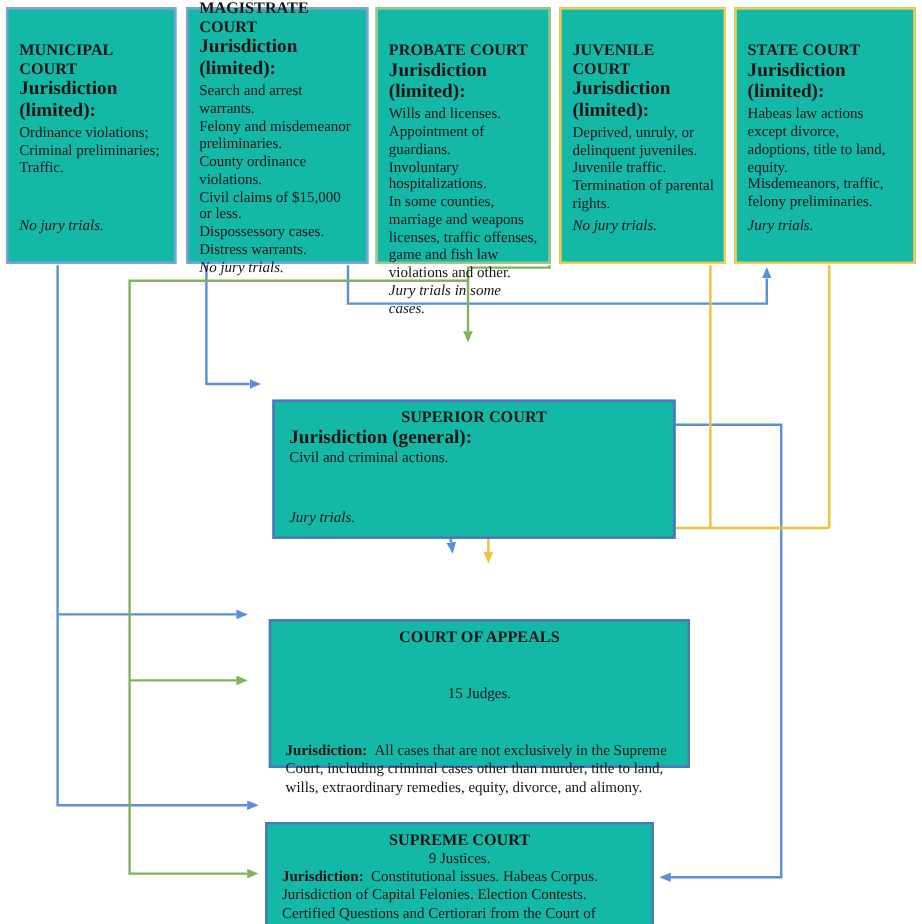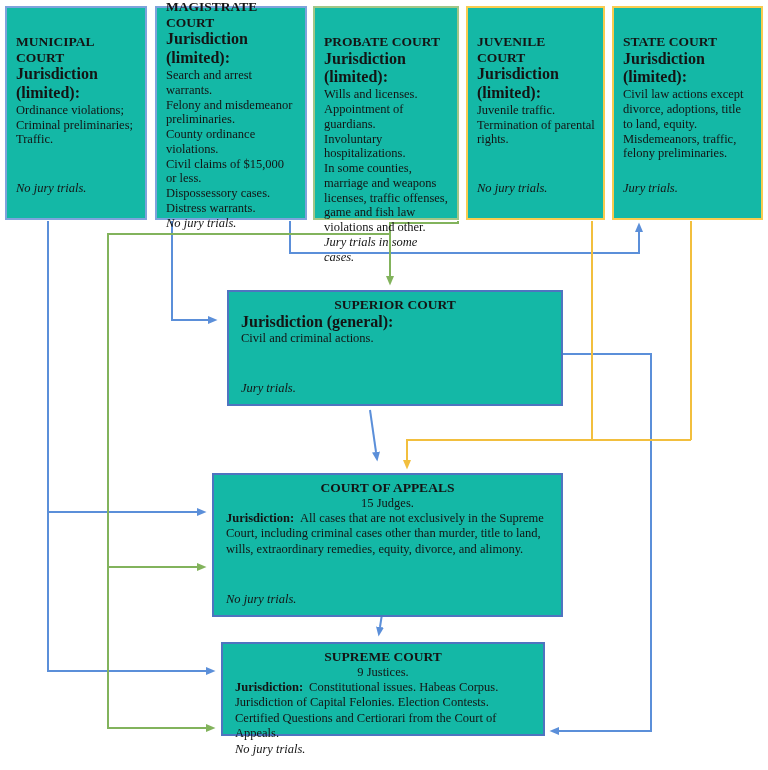--- a/index.html
+++ b/index.html
@@ -13,21 +13,21 @@
   }
   .box.blue-light{border-color:#7ea3dc;}
   .box.green{border-color:#a2c687;}
   .box.gold{border-color:#f8cc4f;}
   .box.blue-mid{border-color:#4f74c0;}
   .top{top:6px;height:214px;padding:26px 8px 22px 9px;display:flex;flex-direction:column;}
   .btitle{font-weight:bold;font-size:13.5px;line-height:1.15;}
   .jlabel{font-weight:bold;font-size:16px;line-height:1.18;}
   .line{font-size:12.5px;line-height:1.18;}
   .jury{font-style:italic;font-size:12.5px;margin-top:auto;}
-  .mid{display:flex;flex-direction:column;padding:5px 12px 8px 12px;}
+  .mid{display:flex;flex-direction:column;padding:5px 12px 8px 12px;margin-top:43px;}
   .mid .btitle{text-align:center;font-size:13.5px;}
   .subtitle{text-align:center;font-size:12.5px;line-height:1.2;font-family:Liberation Serif, serif;}
   .jpara{font-size:12.5px;line-height:1.24;}
   .jpara b{margin-right:6px;}
   .mid .jury{margin-top:auto;}
   svg.wires{position:absolute;left:0;top:0;z-index:1;}
 </style>
 </head>
 <body>
 
@@ -91,41 +91,42 @@
   <div class="line">Wills and licenses.</div>
   <div class="line">Appointment of guardians.</div>
   <div class="line">Involuntary hospitalizations.</div>
   <div class="line">In some counties, marriage and weapons licenses, traffic offenses, game and fish law violations and other.</div>
   <div class="jury">Jury trials in some cases.</div>
 </div>
 
 <div class="box top gold" style="left:466px;width:139px;">
   <div class="btitle">JUVENILE COURT</div>
   <div class="jlabel">Jurisdiction (limited):</div>
+  <div class="line">Deprived, unruly, or delinquent juveniles.</div>
   <div class="line">Juvenile traffic.</div>
   <div class="line">Termination of parental rights.</div>
   <div class="jury">No jury trials.</div>
 </div>
 
 <div class="box top gold" style="left:612px;width:151px;justify-content:center;">
   <div class="btitle">STATE COURT</div>
   <div class="jlabel">Jurisdiction (limited):</div>
-  <div class="line">Civil law actions except divorce, adoptions, title to land, equity.</div>
+  <div class="line">Habeas law actions except divorce, adoptions, title to land, equity.</div>
   <div class="line">Misdemeanors, traffic, felony preliminaries.</div>
   <div class="jury">Jury trials.</div>
 </div>
 
 <div class="box mid blue-mid" style="left:227px;top:290px;width:336px;height:116px;">
   <div class="btitle">SUPERIOR COURT</div>
   <div class="jlabel">Jurisdiction (general):</div>
   <div class="line">Civil and criminal actions.</div>
   <div class="jury">Jury trials.</div>
 </div>
 
-<div class="box mid blue-mid" style="left:212px;top:473px;width:351px;height:144px;">
+<div class="box mid blue-mid" style="left:224px;top:473px;width:351px;height:124px;gap:32px;">
   <div class="btitle">COURT OF APPEALS</div>
   <div class="subtitle">15 Judges.</div>
   <div class="jpara"><b>Jurisdiction:</b><span>All cases that are not exclusively in the Supreme Court, including criminal cases other than murder, title to land, wills, extraordinary remedies, equity, divorce, and alimony.</span></div>
   <div class="jury">No jury trials.</div>
 </div>
 
 <div class="box mid blue-mid" style="left:221px;top:642px;width:324px;height:94px;">
   <div class="btitle">SUPREME COURT</div>
   <div class="subtitle">9 Justices.</div>
   <div class="jpara"><b>Jurisdiction:</b><span>Constitutional issues. Habeas Corpus. Jurisdiction of Capital Felonies. Election Contests. Certified Questions and Certiorari from the Court of Appeals.</span></div>

